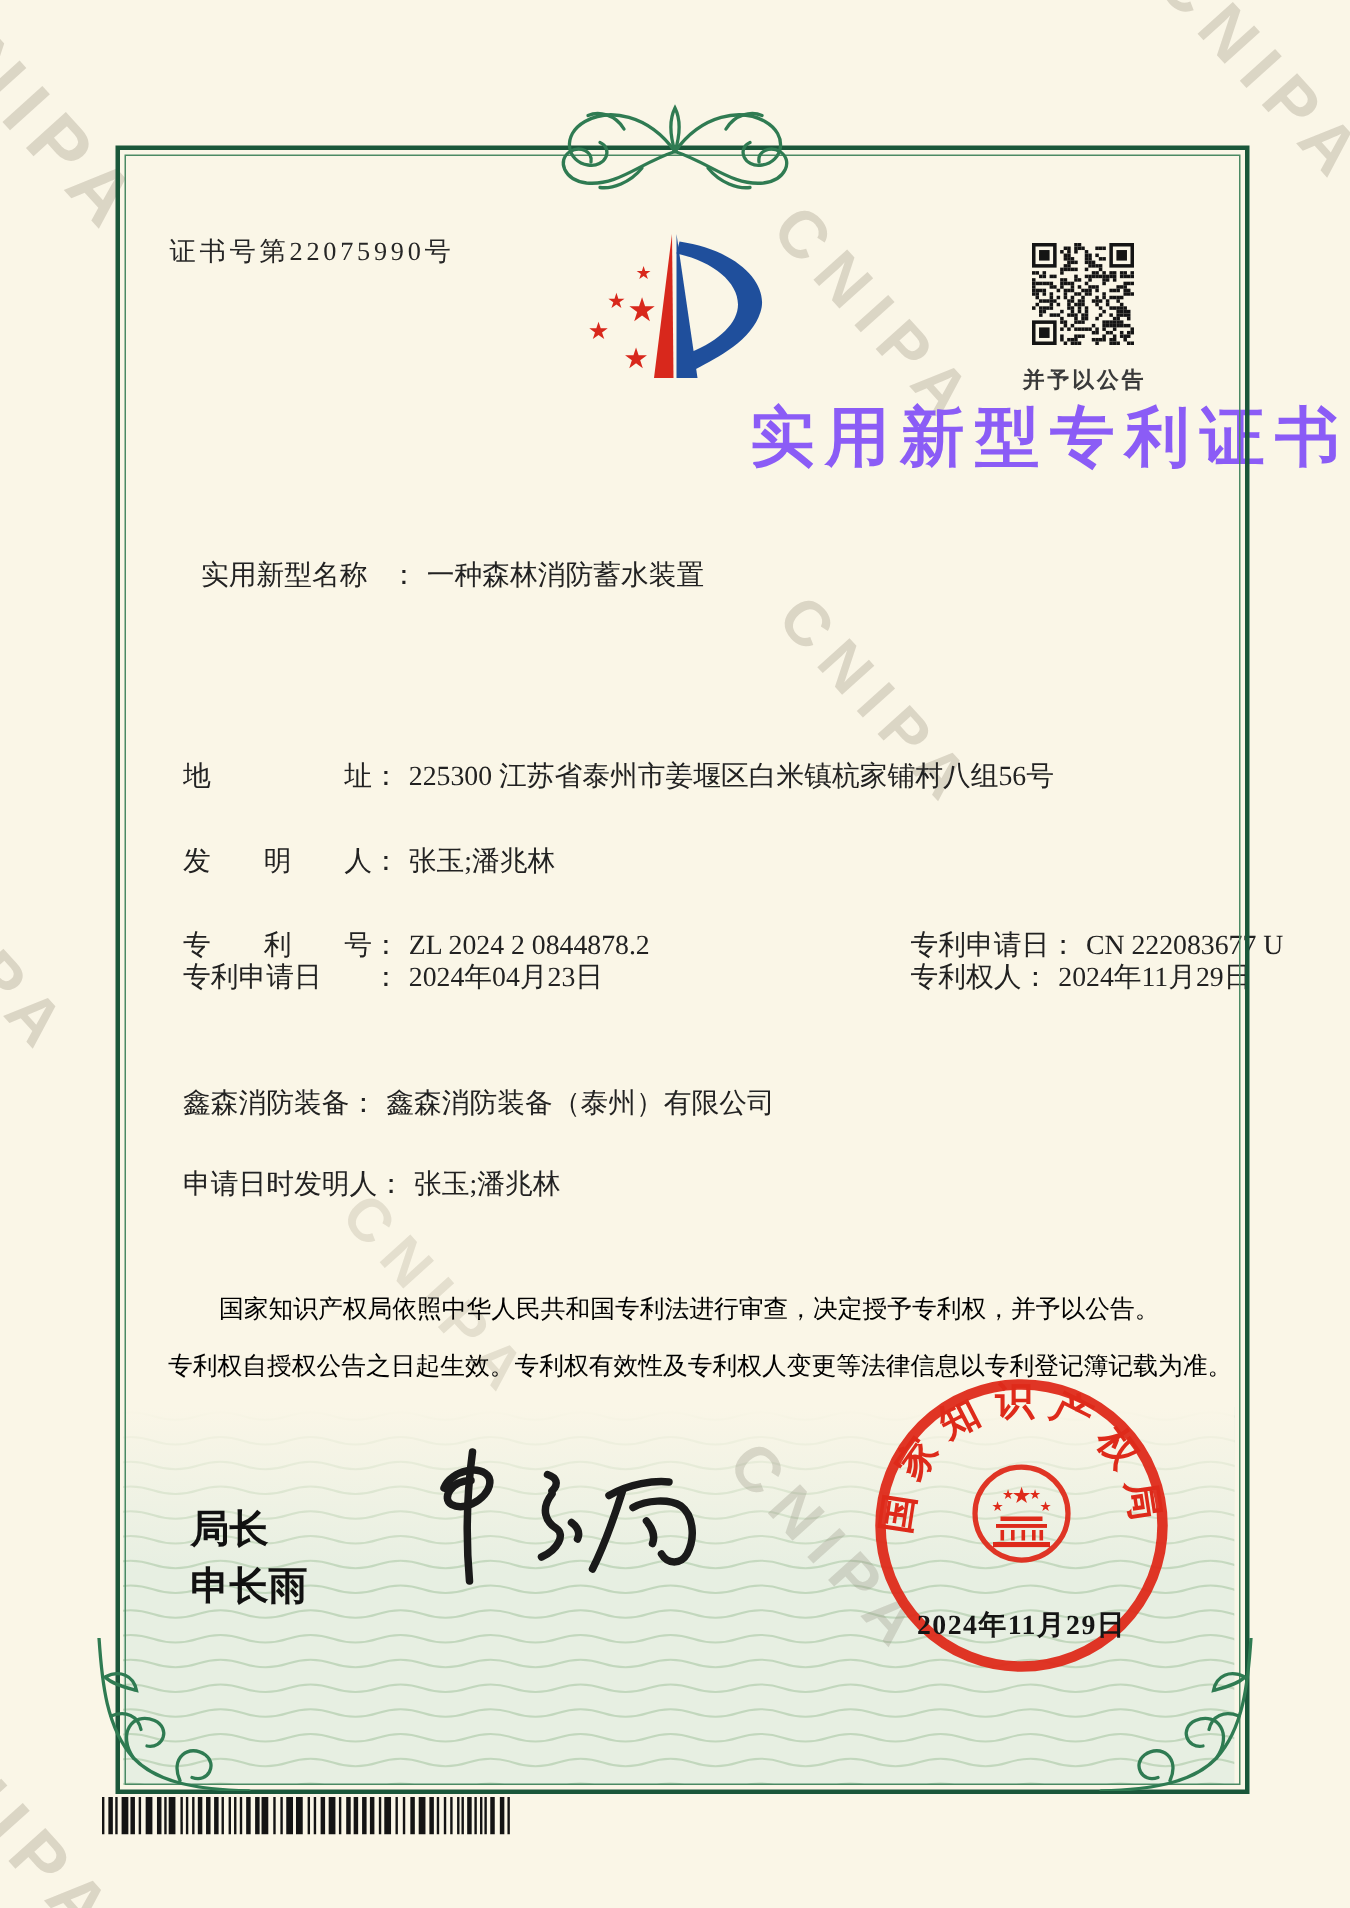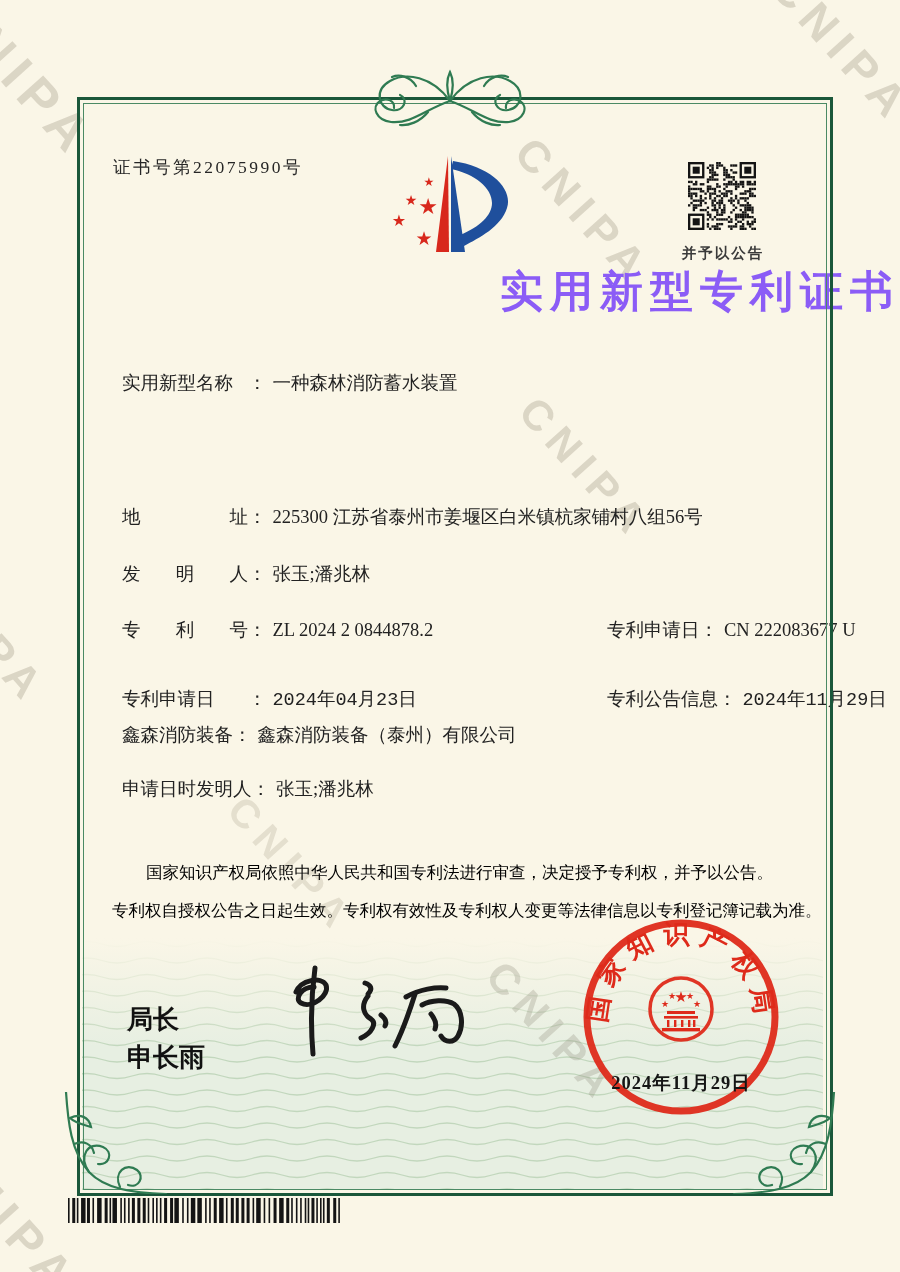--- a/index.html
+++ b/index.html
@@ -434,36 +434,36 @@
       <rect x="22" y="28" width="1" height="1" fill="#141414"></rect>
       <rect x="23" y="28" width="1" height="1" fill="#141414"></rect>
       <rect x="24" y="28" width="1" height="1" fill="#141414"></rect>
       <rect x="27" y="28" width="1" height="1" fill="#141414"></rect>
       <rect x="28" y="28" width="1" height="1" fill="#141414"></rect>
     </svg>
   <div class="qr-label">并予以公告</div>
 
   <div class="title">实用新型专利证书</div>
 
-  <div class="row" style="top:370px;">
+  <div class="row" style="top:370px;margin-left:12px;">
     <span class="lab">实用新型名称</span><span class="colon">：</span><span>一种森林消防蓄水装置</span>
   </div>
   <div class="row" style="top:504px;">
     <span class="lab spread">地址</span><span class="colon">：</span><span>225300 江苏省泰州市姜堰区白米镇杭家铺村八组56号</span>
   </div>
   <div class="row" style="top:561px;">
     <span class="lab spread">发明人</span><span class="colon">：</span><span>张玉;潘兆林</span>
   </div>
   <div class="row" style="top:617px;width:700px;">
     <span class="lab spread">专利号</span><span class="colon">：</span><span>ZL 2024 2 0844878.2</span>
     <span class="col2"><span>专利申请日</span><span class="colon">：</span><span>CN 222083677 U</span></span>
   </div>
-  <div class="row" style="top:686px;width:700px;font-family:Liberation Mono, monospace;">
+  <div class="row" style="top:638px;width:700px;">
     <span class="lab">专利申请日</span><span class="colon">：</span><span>2024年04月23日</span>
-    <span class="col2"><span>专利公告信息</span><span class="colon">：</span><span>2024年11月29日</span></span>
+    <span class="col2"><span>专利权人</span><span class="colon">：</span><span>2024年11月29日</span></span>
   </div>
   <div class="row" style="top:722px;">
     <span class="lab wide">鑫森消防装备</span><span class="colon">：</span><span>鑫森消防装备（泰州）有限公司</span>
   </div>
   <div class="row" style="top:776px;">
     <span class="lab wide">申请日时发明人</span><span class="colon">：</span><span>张玉;潘兆林</span>
   </div>
 
   <div class="statement">
     <div class="l1">国家知识产权局依照中华人民共和国专利法进行审查，决定授予专利权，并予以公告。</div>

